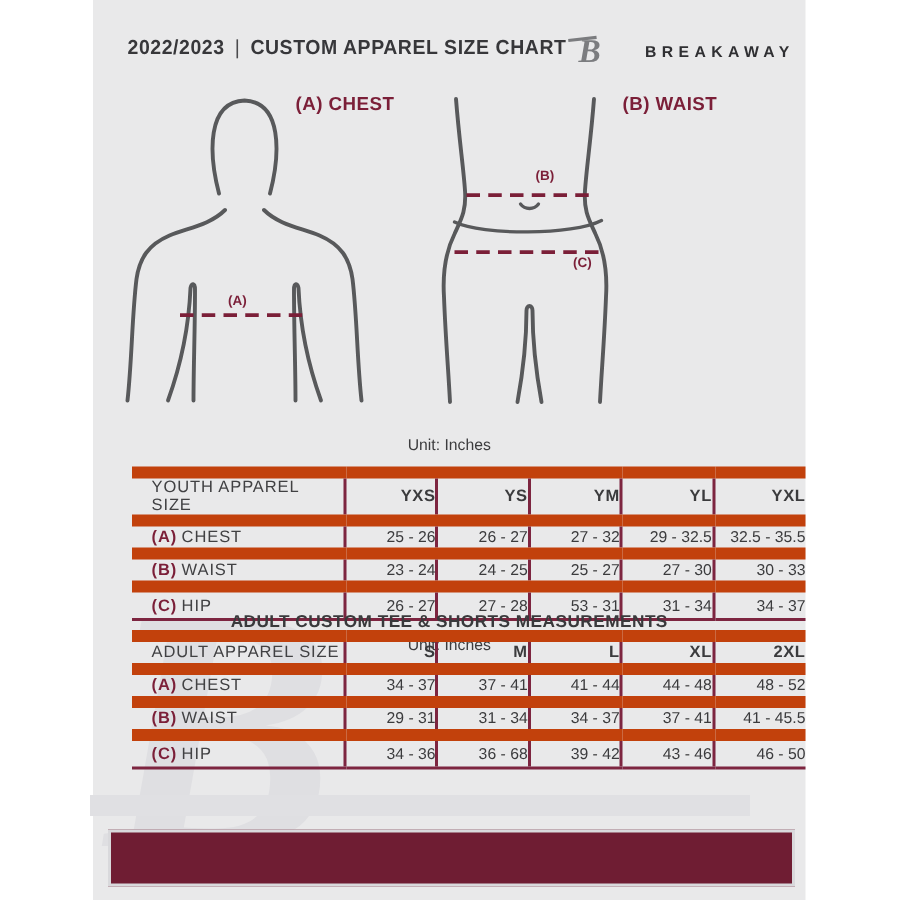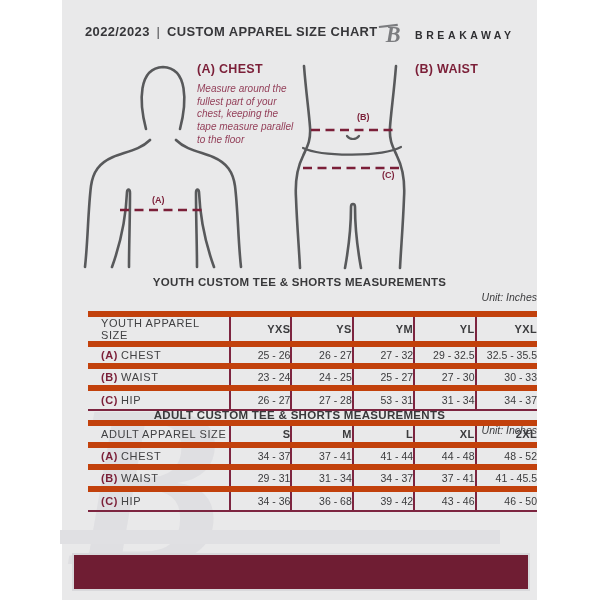--- a/index.html
+++ b/index.html
@@ -14,42 +14,42 @@
   .watermark .wm-bar { position:absolute; left:-10px; top:158px; width:440px; height:14px; background:#e0e0e3; }
 
   .layer { position:absolute; inset:0; z-index:1;border-radius:30px; }
 
   
   .hdr-title { position:absolute; left:23px; top:24px; font-size:13.5px; font-weight:bold;
     color:#37373a; letter-spacing:.4px; transform:scaleX(.96); transform-origin:left; white-space:nowrap; }
   .hdr-title .divider { margin:0 7px; font-weight:normal; color:#4a4a4d; }
   .brand { position:absolute; left:316px; top:20px; display:flex; align-items:center; }
   .brand svg { width:30px; height:26px; }
-  .brand-name { font-size:10.5px; font-weight:bold; letter-spacing:3.6px; color:#2f2f32; margin-left:7px; padding-top:4px; }
+  .brand-name { font-size:10.5px; font-weight:bold; letter-spacing:3.6px; color:#2f2f32; margin-left:22px; padding-top:4px; }
 
   
   .figures { position:absolute; left:0; top:50px; width:475px; height:225px; }
 
   .fig-label { position:absolute; font-size:9px; font-weight:bold; color:#7b1f38; z-index:2; }
 
   
   .guide { position:absolute; z-index:2; }
   .guide h3 { font-size:12.5px; font-weight:bold; color:#7b1f38; letter-spacing:.3px; margin-bottom:7px; }
   .guide p { font-size:10px; line-height:1.27; font-style:italic; color:#94405a; white-space:pre-line; }
   .guide-chest { left:135px; top:62px; width:125px; }
   .guide-waist { left:353px; top:62px; width:118px; }
   .guide-hips  { left:353px; top:165px; width:118px; }
 
   
   .tbl-title { position:absolute; width:100%; text-align:center; font-size:11.5px; font-weight:bold;
     color:#39393b; letter-spacing:.3px; }
-  .tbl-unit { position:absolute; width:100%; text-align:right; font-size:10.5px; font-style:italic;
+  .tbl-unit { position:absolute; width:100%; text-align:center; font-size:10.5px; 
     color:#3c3c3e; }
   table { position:absolute; left:26px; width:449px; border-collapse:collapse; table-layout:fixed; }
-  td { height:22px; border-top:6px solid #c2410c; font-size:10.5px; color:#3b3b3d; text-align:center; vertical-align:middle; }
+  td { height:22px; border-top:8px solid #c2410c; font-size:10.5px; color:#3b3b3d; text-align:center; vertical-align:middle; }
   tr:last-child td { border-bottom:2px solid #7d2540; }
   td + td { border-left:2px solid #7d2540;text-align:right; }
   td.lbl { text-align:left; padding-left:13px; font-size:11px; letter-spacing:.6px; color:#414143; }
   td.szh { font-weight:bold; font-size:11px; letter-spacing:.4px; }
   .rk { font-weight:bold; color:#7b1f38; margin-right:3px; }
   .yt { top:311px; } .at { top:420px; }
 
   
   .footer-bar { position:absolute; left:10px; top:553px; width:458px; height:38px;
     background:#6f1d33; border:2px solid #d9d9dc; z-index:2; }
@@ -98,31 +98,25 @@
           <path d="M 311 130 H 397"></path>
           <path d="M 303 168 H 403"></path>
         </g>
       </svg>
       <div class="fig-label" style="left:90px; top:195px;">(A)</div>
       <div class="fig-label" style="left:295px; top:112px;">(B)</div>
       <div class="fig-label" style="left:320px; top:170px;">(C)</div>
 
       <div class="guide guide-chest">
         <h3>(A) CHEST</h3>
-        <p>Measure around the
-fullest part of your
-chest, keeping the
-tape measure parallel
-to the floor</p>
       </div>
       <div class="guide guide-waist">
         <h3>(B) WAIST</h3>
       </div>
 
-      <div class="tbl-title" style="top:276px;">YOUTH CUSTOM TEE &amp; SHORTS MEASUREMENTS</div>
       <div class="tbl-unit" style="top:291px;">Unit: Inches</div>
       <table class="yt">
         <colgroup>
             <col style="width:142px">
             <col style="width:61.4px">
             <col style="width:61.4px">
             <col style="width:61.4px">
             <col style="width:61.4px">
             <col style="width:61.4px">
           </colgroup>

